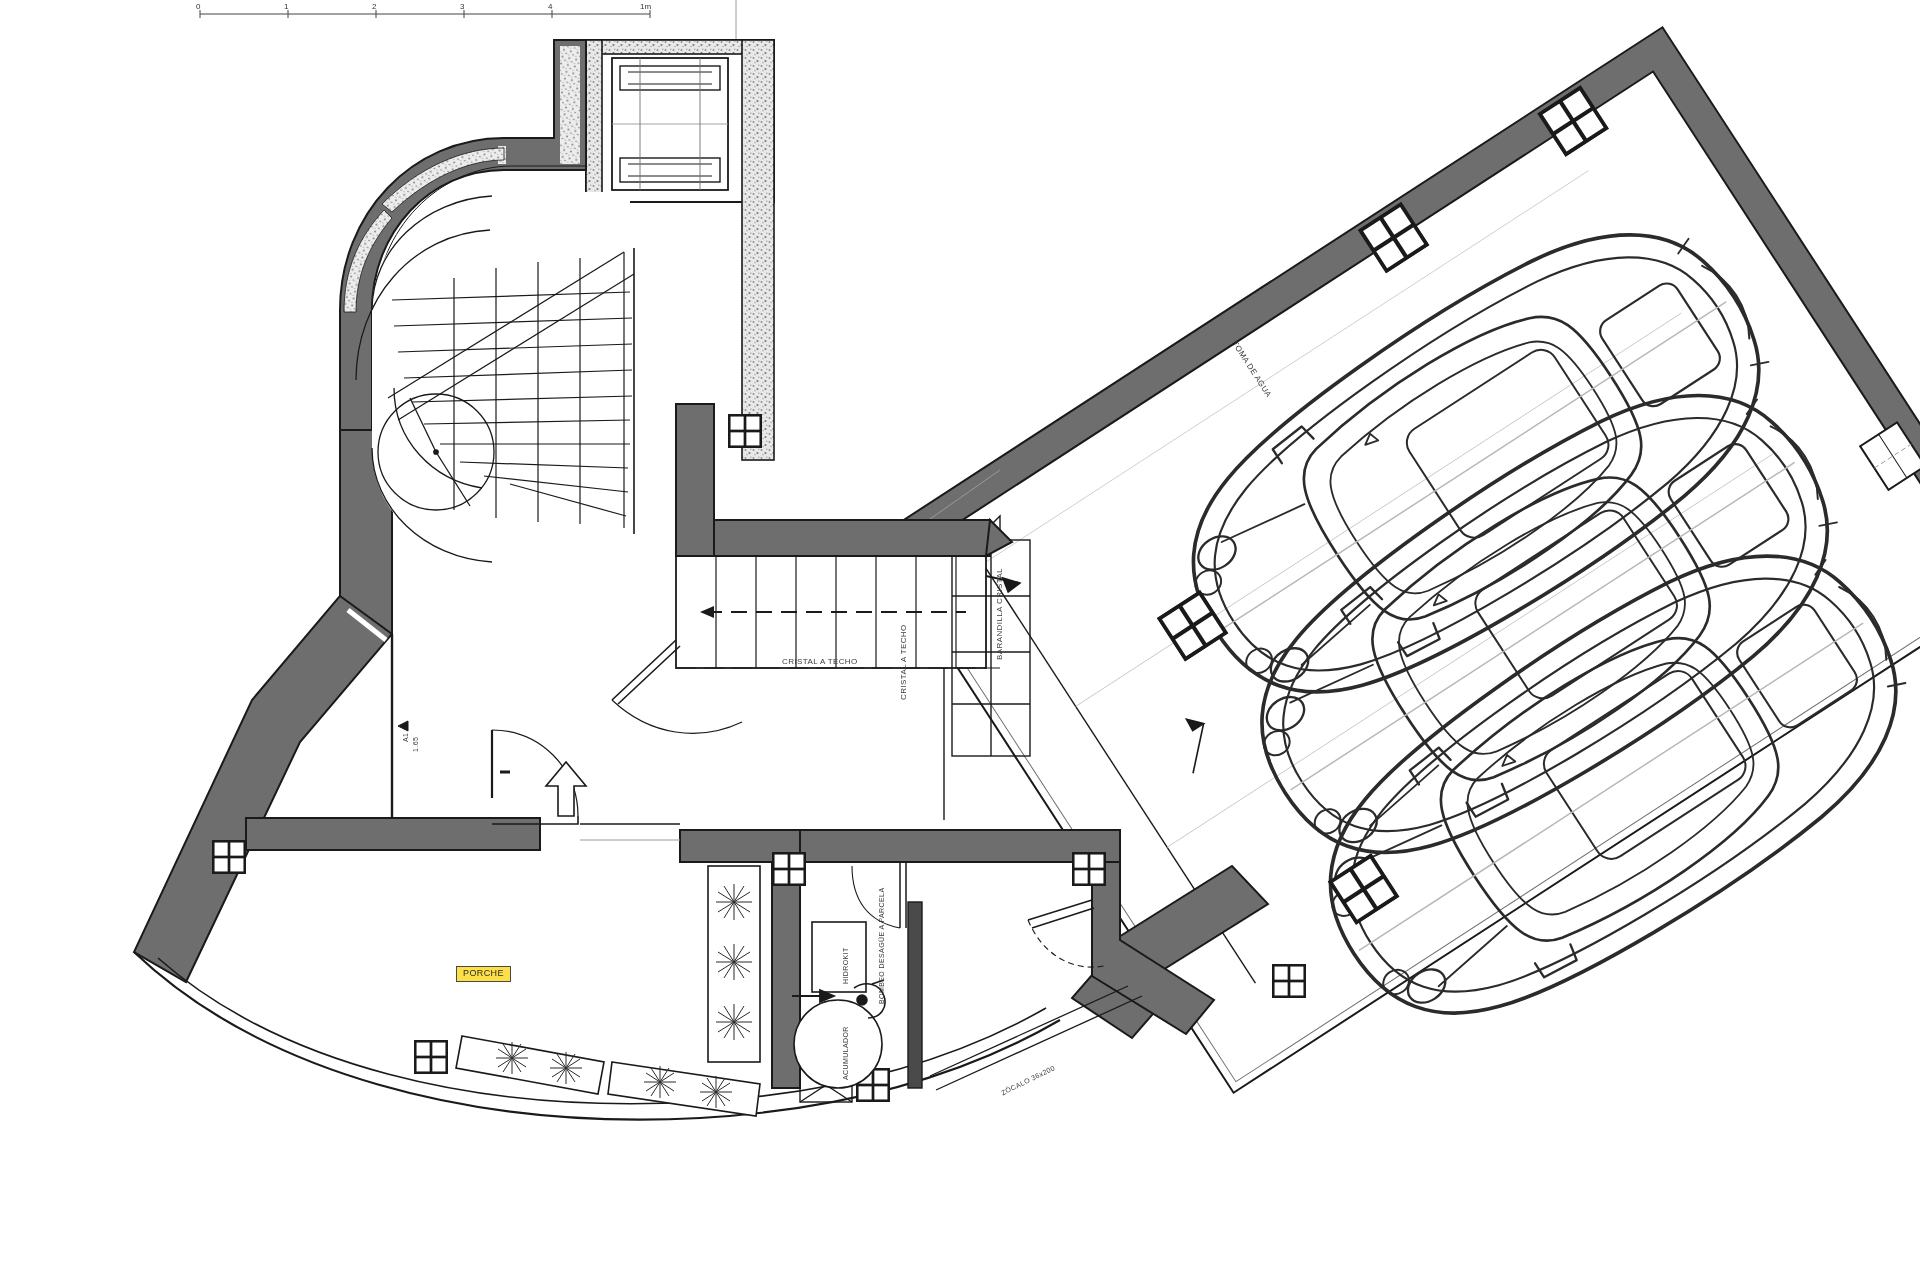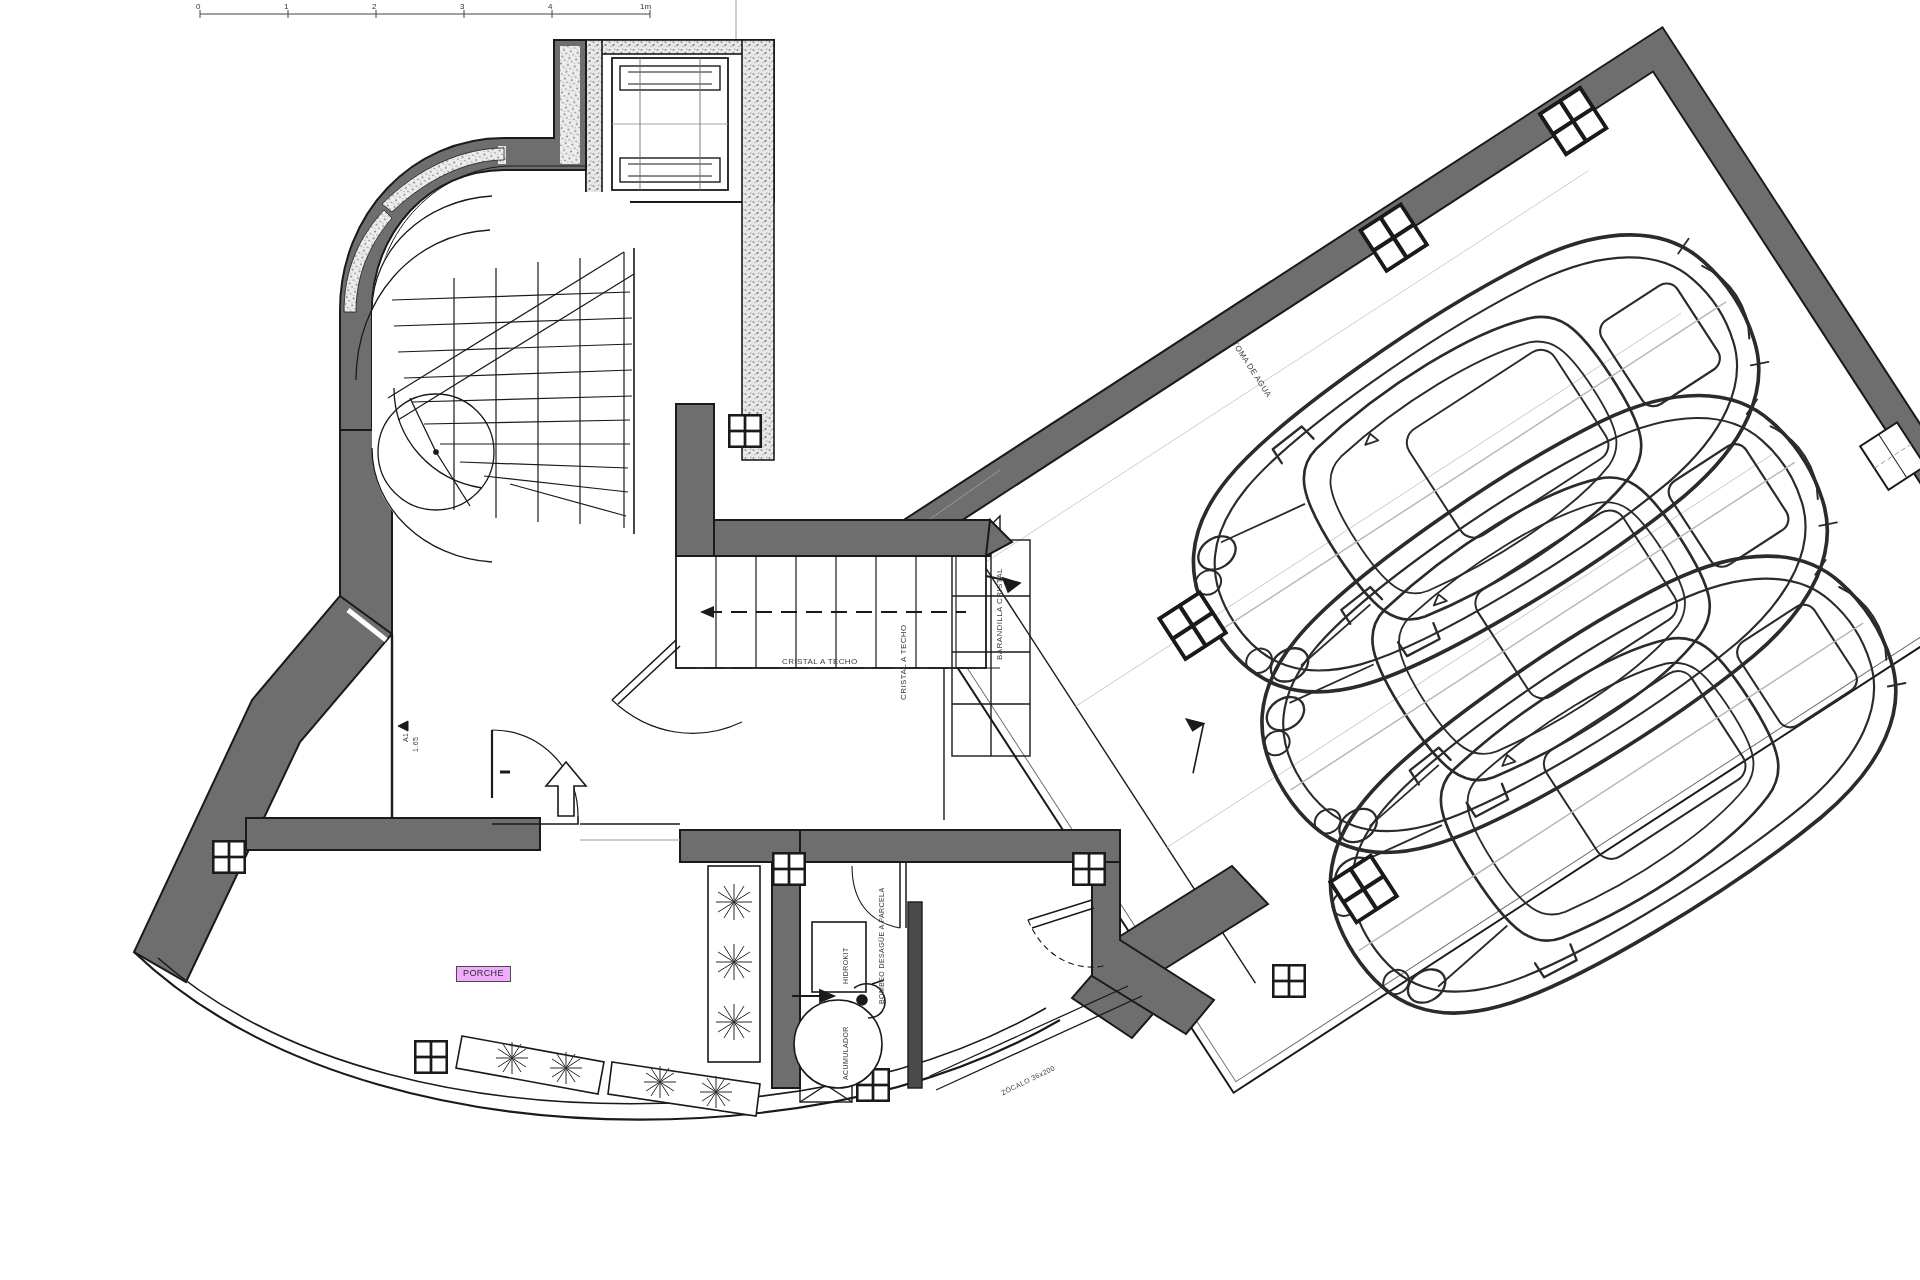--- a/index.html
+++ b/index.html
@@ -36,21 +36,21 @@
     letter-spacing: 0.4px;
     line-height: 1;
   }
   .lbl-tiny { font-size: 7px; }
   .lbl-sm   { font-size: 8px; }
   .boxed {
     border: 1px solid #4a4a4a;
     padding: 2px 6px 3px 6px;
     font-size: 9px;
     color: #2b2b2b;
-    background: #f0abfc;
+    background: #fde047;
   }
   .scale-num {
     position: absolute;
     font-size: 8px;
     color: #333;
     font-family: "Liberation Sans", sans-serif;
   }
 </style>
 </head>
 <body>

